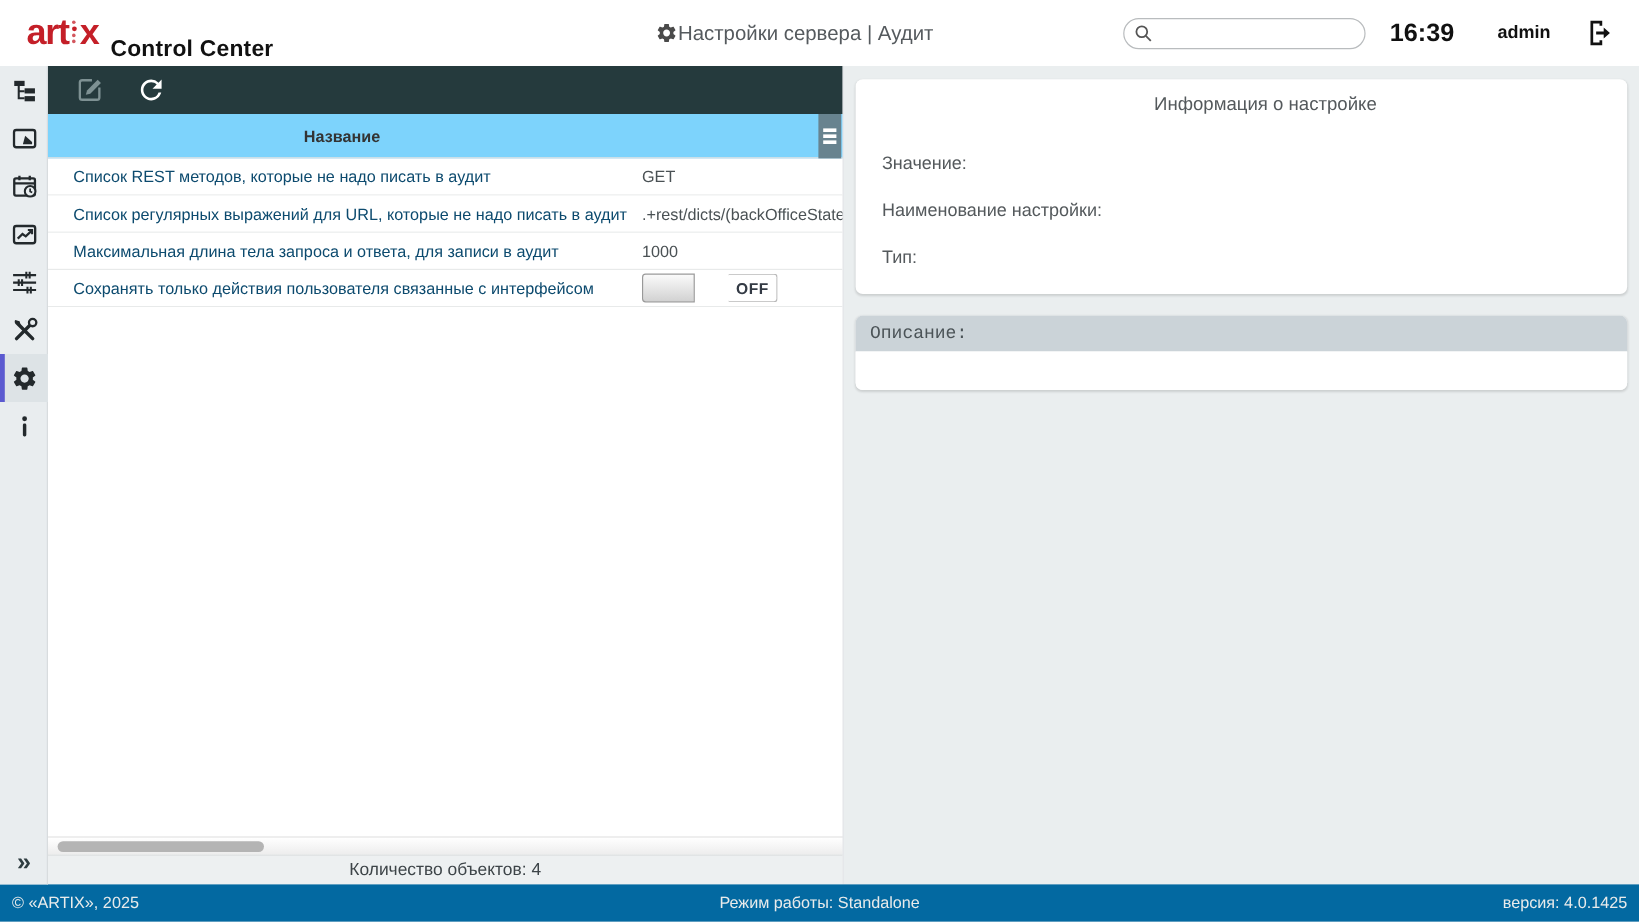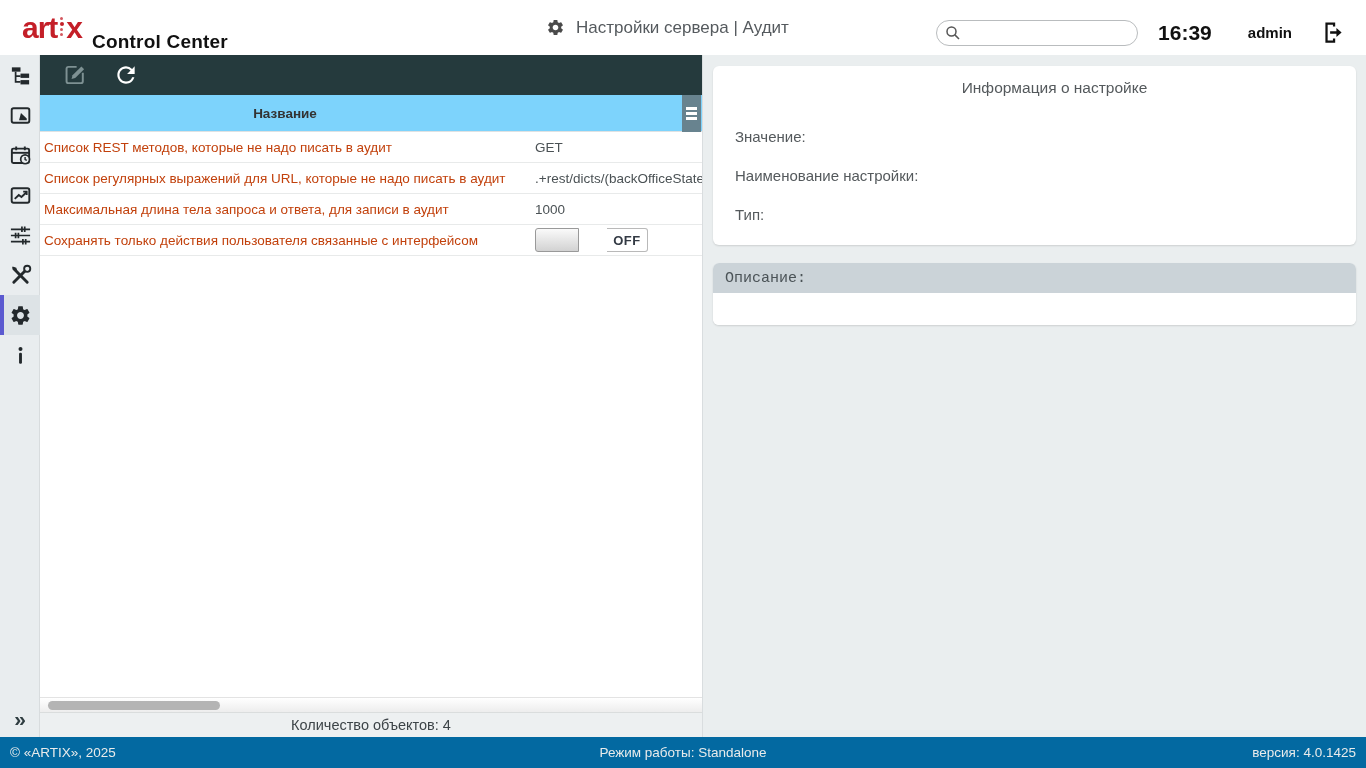--- a/index.html
+++ b/index.html
@@ -9,24 +9,24 @@
   
   .header { position:absolute; left:0; top:0; width:1366px; height:55px; background:#ffffff; z-index:5; }
   .logo-wrap { position:absolute; left:22px; top:0; height:55px; display:flex; align-items:center; }
   .logo-art { color:#c41f28; font-size:30px; font-weight:bold; letter-spacing:-1px; line-height:1; }
   .logo-dots { display:inline-flex; flex-direction:column; gap:2px; margin:0 2px 2px 3px; }
   .logo-dots i { width:4px; height:4px; border-radius:50%; background:#c41f28; }
   .logo-dots i.sm { width:3px; height:3px; opacity:.75; }
   .logo-x { color:#c41f28; font-size:30px; font-weight:bold; line-height:1; }
   .app-title { color:#111; font-size:19px; font-weight:bold; margin-left:9px; letter-spacing:.2px;margin-top:29px; }
 
-  .header-center { position:absolute; left:546px; top:0; height:55px; display:flex; align-items:center; gap:11px; }
+  .header-center { position:absolute; left:546px; top:0; height:55px; display:flex; align-items:center; }
   .page-title { color:#555a5e; font-size:17px; }
 
-  .header-right { position:absolute; right:18px; top:0; height:65px; display:flex; align-items:center; }
+  .header-right { position:absolute; right:18px; top:0; height:55px; display:flex; align-items:center; }
   .search-box { position:relative; width:202px; height:26px; }
   .search-box input { width:202px; height:26px; border:1px solid #b9bcbe; border-radius:13px;
      padding:0 10px 0 30px; font-size:13px; color:#333; outline:none; background:#fff; }
   .search-ico { position:absolute; left:8px; top:4px; }
   .hdr-time { font-size:21px; font-weight:bold; color:#111; margin-left:20px; }
   .hdr-user { font-size:15px; font-weight:bold; color:#111; margin-left:36px; }
   .logout-btn { margin-left:26px; width:30px; height:30px; display:flex; align-items:center; justify-content:center; cursor:pointer; }
 
   
   .sidebar { position:absolute; left:0; top:55px; width:40px; height:682px; background:#e9edef; border-right:1px solid #d8dcde; z-index:4; }
@@ -43,22 +43,22 @@
   .tb-btn { width:28px; height:28px; display:flex; align-items:center; justify-content:center; cursor:pointer; }
 
   .grid-header { position:relative; height:37px; background:#7dd3fc; border-bottom:1px solid #dfe2e3; flex:none; }
   .grid-header .col-name { position:absolute; left:0; top:0; width:490px; height:37px;
      display:flex; align-items:center; justify-content:center; font-size:13.5px; font-weight:bold; color:#333; }
   .col-menu-btn { position:absolute; right:1px; top:0; width:19px; height:37px; background:#68838f;
      display:flex; flex-direction:column; align-items:center; justify-content:center; gap:2.5px; cursor:pointer; }
   .col-menu-btn i { width:11px; height:2.5px; background:#fff; }
 
   .grid-row { height:31px; display:flex; border-bottom:1px solid #e8eaea; background:#fff; flex:none; cursor:pointer; }
-  .cell-name { width:490px; flex:none; display:flex; align-items:center; padding-left:4px;
-     font-size:13.5px; color:#c2410c; white-space:nowrap; overflow:hidden;text-align:center; }
+  .cell-name { width:490px; flex:none; display:flex; align-items:center; padding-left:21px;
+     font-size:13.5px; color:#0c4a6e; white-space:nowrap; overflow:hidden;text-align:center; }
   .cell-value { flex:1; display:flex; align-items:center; padding-left:5px;
      font-size:13.5px; color:#4a5154; white-space:nowrap; overflow:hidden; }
 
   .toggle { display:flex; height:24px; }
   .toggle-knob { width:44px; height:24px; border:1px solid #999; border-radius:3px 0 0 3px;
      background:linear-gradient(#fafafa,#d2d2d2); }
   .toggle-label { width:41px; height:24px; border:1px solid #b9b9b9; border-left:none; border-radius:0 3px 3px 0;
      background:#fff; display:flex; align-items:center; justify-content:center;
      font-size:13px; font-weight:bold; color:#333a44; letter-spacing:.5px;margin-left:28px; }
 

